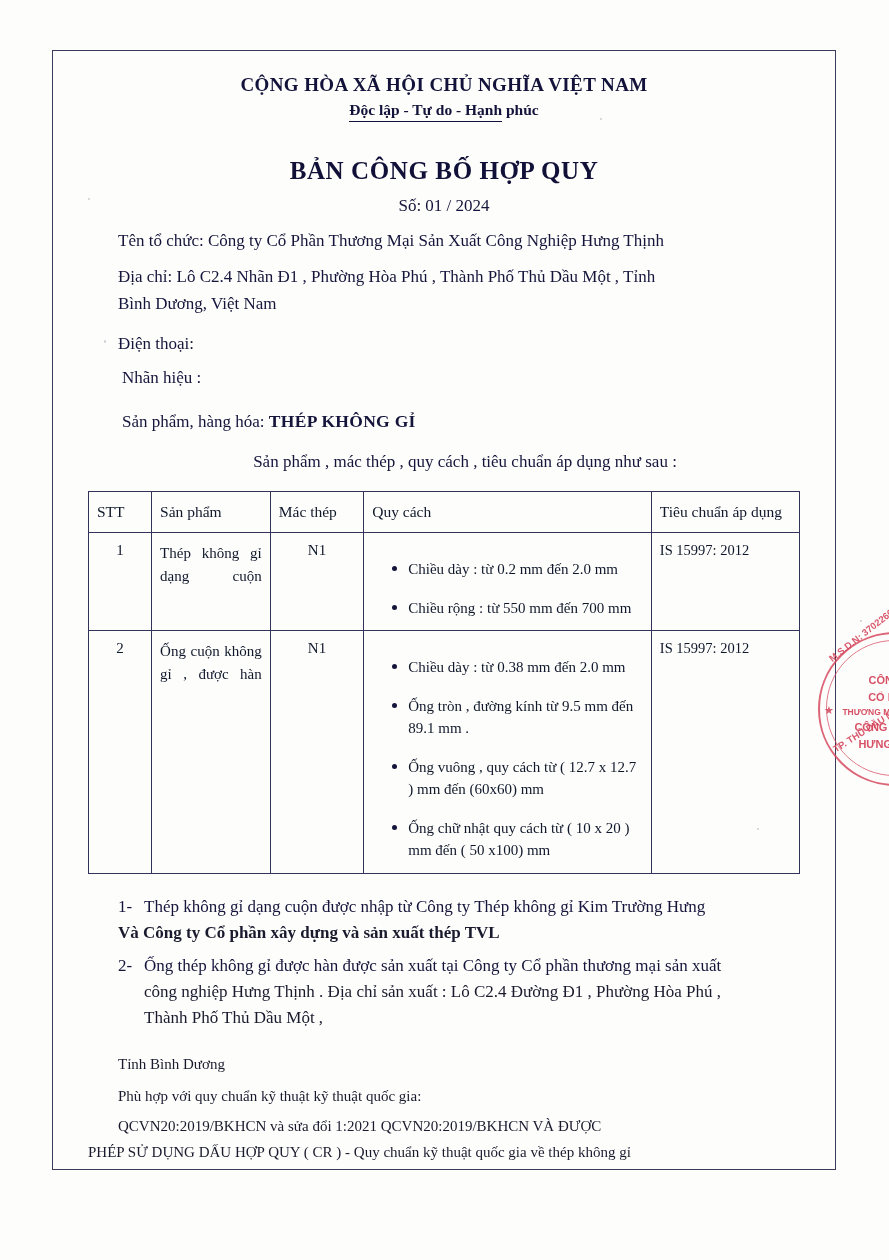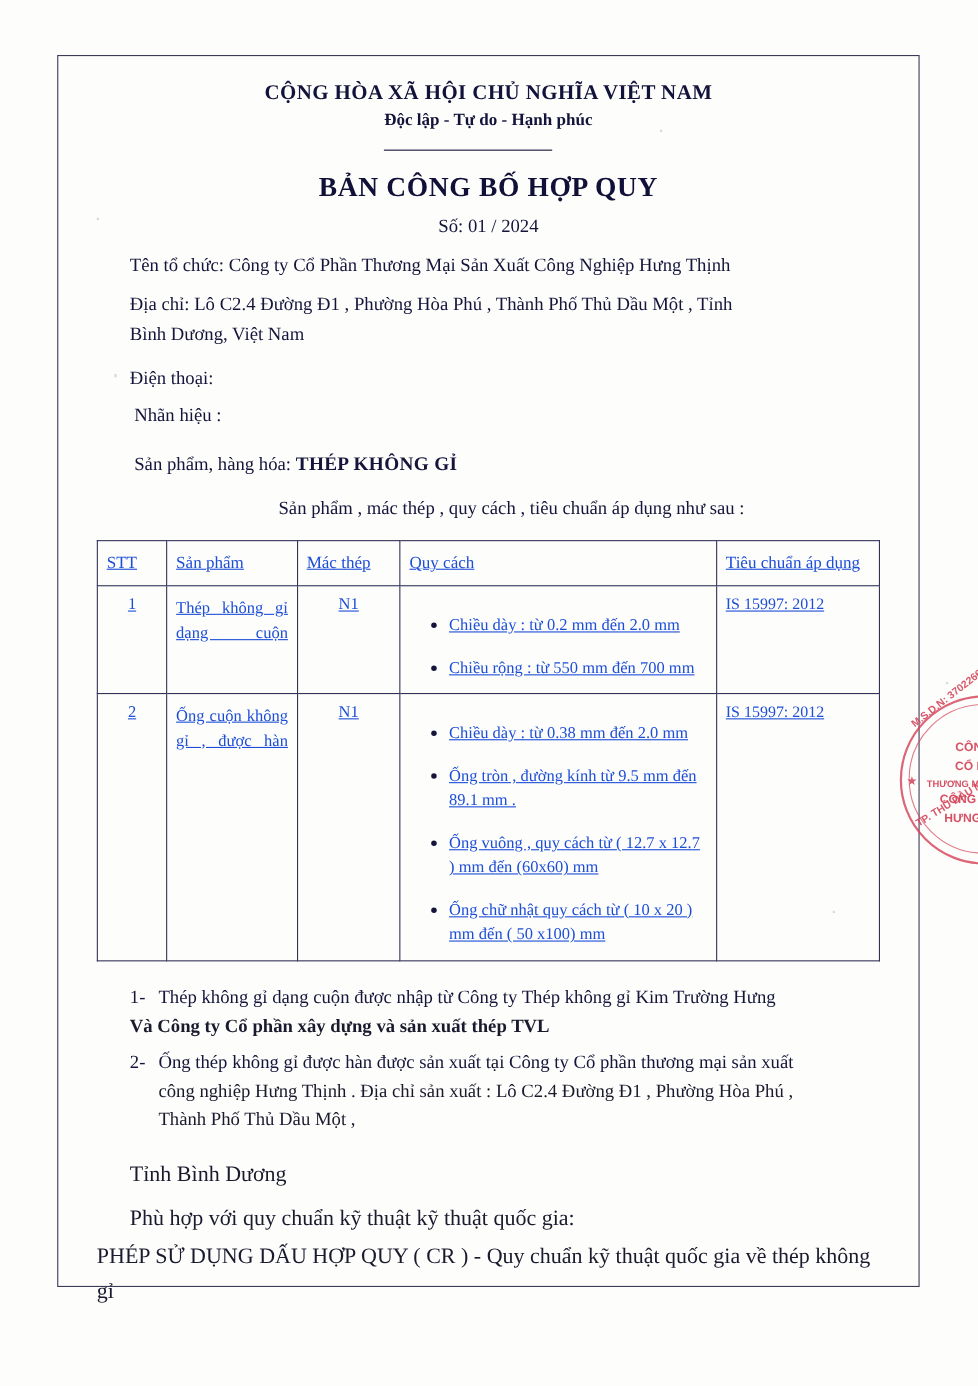--- a/index.html
+++ b/index.html
@@ -54,21 +54,21 @@
   }
   .header-sub {
     text-align: center;
     font-weight: bold;
     font-size: 15.5px;
     margin-top: 5px;
     color: #12123a;
   }
   .header-sub span.u {
     border-bottom: 1.4px solid #12123a;
-    padding-bottom: 18px;
+    padding-bottom: 3px;
   }
 
   .doc-title {
     text-align: center;
     font-weight: bold;
     font-size: 25px;
     letter-spacing: 0.6px;
     margin-top: 38px;
     color: #101038;
   }
@@ -89,22 +89,21 @@
   .indent-2 { margin-left: 42px; text-align: center; }
   .indent-4 { margin-left: 30px; }
   .bold-prod { font-weight: bold; font-size: 17.5px; letter-spacing: 0.3px; }
 
   
   table.spec {
     margin-top: 16px;
     border-collapse: collapse;
     width: 100%;
     font-size: 15px;
-    color: #1d4ed8;
-    text-decoration: underline;
+    color: #0f172a;
   }
   table.spec th, table.spec td {
     border: 1px solid #33335a;
     vertical-align: top;
     padding: 9px 8px;
   }
   table.spec thead th {
     font-weight: normal;
     font-size: 15.5px;
     text-align: left;
@@ -157,21 +156,21 @@
   }
   .note-num {
     width: 26px;
     flex: 0 0 26px;
     margin-left: 30px;
   }
   .note-body { flex: 1; }
   .note-cont { margin-left: 30px; font-size: 17px; line-height: 1.55; font-weight: bold; }
   .note-cont2 { margin-left: 56px; font-size: 17px; line-height: 1.55; }
 
-  .closing { font-size: 20px; line-height: 1.6; margin-top: 20px; }
+  .closing { font-size: 15px; line-height: 1.6; margin-top: 20px; }
   .closing .l1 { margin-left: 30px; }
   .closing .l2 { margin-left: 30px; text-align: justify; }
   .closing .l3 { margin-left: 0px; }
 
   
   .stamp {
     position: absolute;
     left: 818px;
     top: 632px;
     width: 150px;
@@ -257,21 +256,21 @@
 
   <div class="content">
 
     <div class="header-title">CỘNG HÒA XÃ HỘI CHỦ NGHĨA VIỆT NAM</div>
     <div class="header-sub"><span class="u">Độc lập - Tự do - Hạnh</span><span> phúc</span></div>
 
     <div class="doc-title">BẢN CÔNG BỐ HỢP QUY</div>
     <div class="doc-number">Số: 01 / 2024</div>
 
     <div class="para indent-4">Tên tổ chức: Công ty Cổ Phần Thương Mại Sản Xuất Công Nghiệp Hưng Thịnh</div>
-    <div class="para indent-4" style="margin-top:10px;">Địa chỉ: Lô C2.4 Đường Đ1 , Phường Hòa Phú , Thành Phố Thủ Dầu Một , Tỉnh</div>
+    <div class="para indent-4" style="margin-top:10px;">Địa chỉ: Lô C2.4 Nhãn Đ1 , Phường Hòa Phú , Thành Phố Thủ Dầu Một , Tỉnh</div>
     <div class="para indent-4" style="margin-top:0;">Bình Dương, Việt Nam</div>
     <div class="para indent-4" style="margin-top:14px;">Điện thoại:</div>
 
     <div class="para indent-1" style="margin-top:8px;">Nhãn hiệu :</div>
     <div class="para indent-1" style="margin-top:16px;"><span>Sản phẩm, hàng hóa: </span><span class="bold-prod">THÉP KHÔNG GỈ</span></div>
     <div class="para indent-2" style="margin-top:14px;">Sản phẩm , mác thép , quy cách , tiêu chuẩn áp dụng như sau :</div>
 
     <table class="spec">
       <thead>
         <tr>
@@ -323,20 +322,21 @@
         <div class="note-num">2-</div>
         <div class="note-body">Ống thép không gỉ được hàn được sản xuất tại Công ty Cổ phần thương mại sản xuất</div>
       </div>
       <div class="note-cont2">công nghiệp Hưng Thịnh . Địa chỉ sản xuất : Lô C2.4 Đường Đ1 , Phường Hòa Phú ,</div>
       <div class="note-cont2">Thành Phố Thủ Dầu Một ,</div>
     </div>
 
     <div class="closing">
       <div class="l1" style="margin-top:12px;">Tỉnh Bình Dương</div>
       <div class="l1" style="margin-top:8px;">Phù hợp với quy chuẩn kỹ thuật kỹ thuật quốc gia:</div>
+      <div class="l2" style="margin-top:6px;">QCVN20:2019/BKHCN và sửa đổi 1:2021  QCVN20:2019/BKHCN VÀ ĐƯỢC</div>
       <div class="l3" style="margin-top:2px;">PHÉP SỬ DỤNG DẤU HỢP QUY ( CR ) -  Quy chuẩn kỹ thuật quốc gia về thép không gỉ</div>
     </div>
 
   </div>
 
   <div class="stamp">
     <div class="ring"></div>
     <div class="ring2"></div>
     <div class="stamp-arc-top">M.S.D.N: 3702266</div>
     <div class="stamp-star">★</div>

